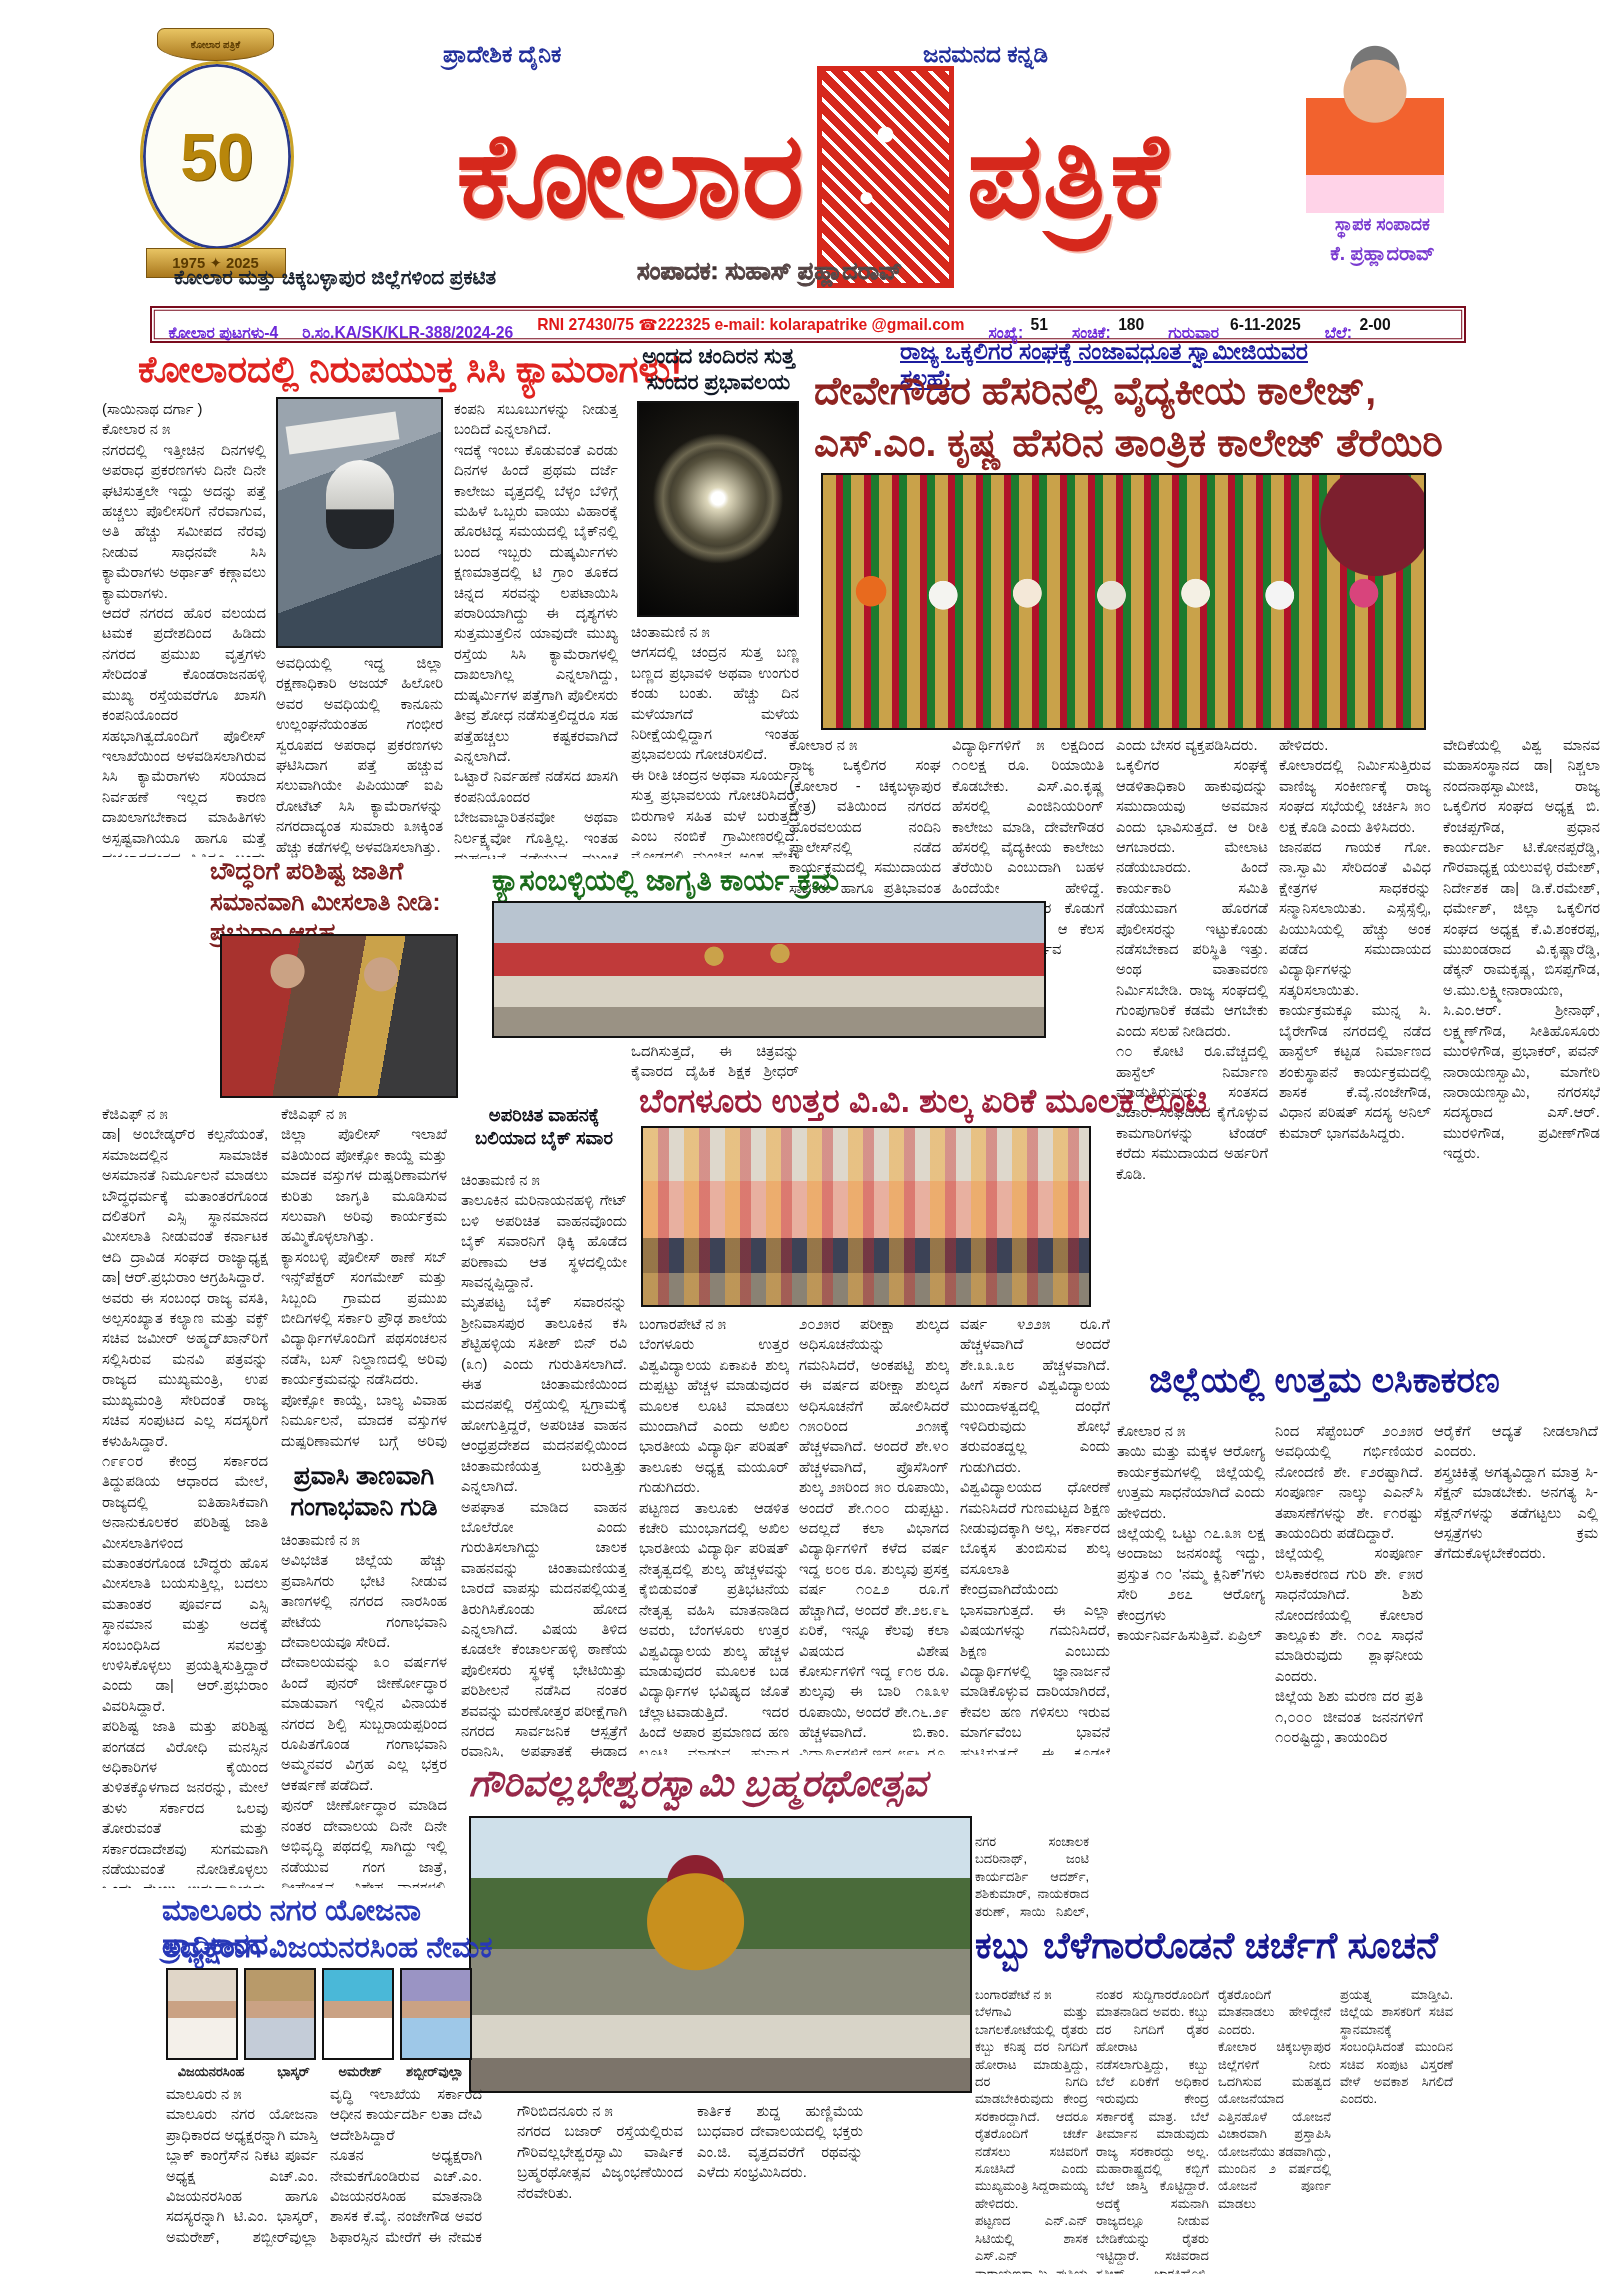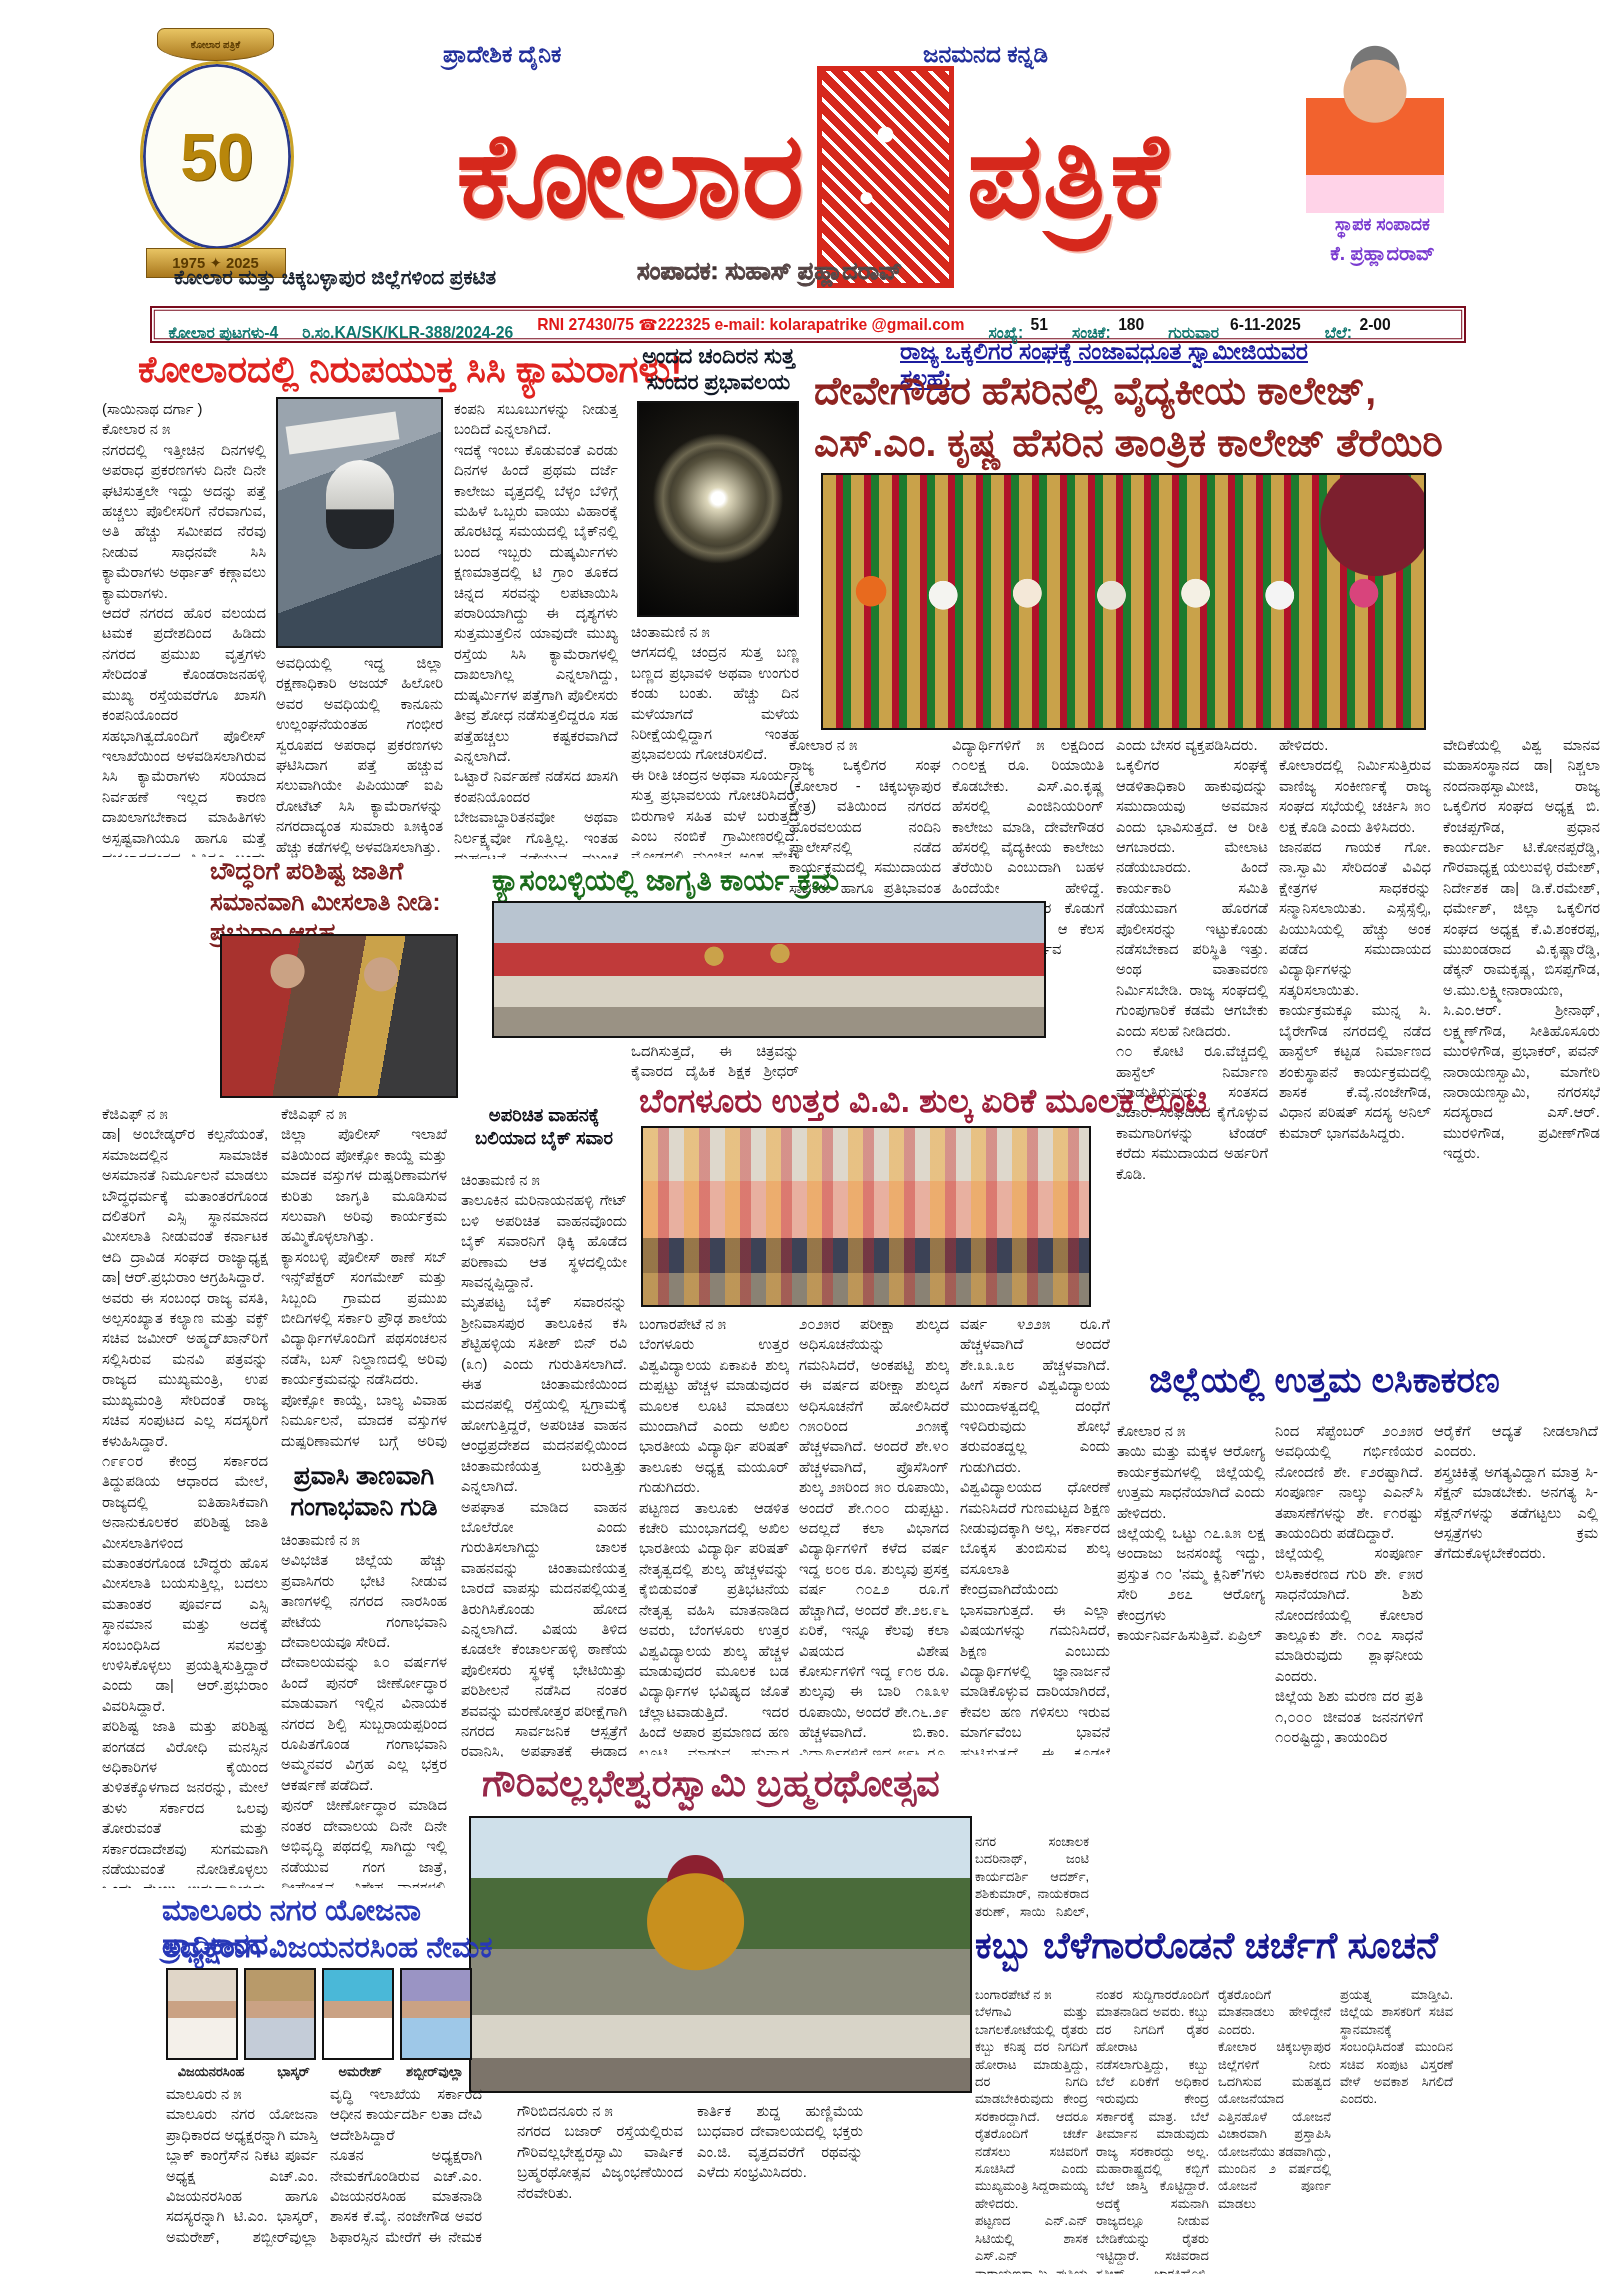--- a/index.html
+++ b/index.html
@@ -16,21 +16,21 @@
   .hl-blue{color:#2838b8;}
   .hl-navy{color:#17178f;}
   .hl-rose{color:#97294a;}
   .hl-dkred{color:#7c1f1f;}
   .kicker{color:#1c1c9e;font-weight:bold;text-decoration:underline;text-align:left;}
   .subhead-black{color:#101018;font-weight:bold;text-align:center;}
   .mast-title{font-weight:bold;color:#d6281c;text-shadow:1.8px 1.8px 0 #f6b9ac;}
   .infobar{border:2.8px solid #7a0c1e;box-shadow:inset 0 0 0 1.8px #fff, inset 0 0 0 2.8px #7a0c1e;
     display:flex;align-items:center;gap:24px;padding:0 16.6px;box-sizing:border-box;background:#fff;}
   .infobar span{white-space:nowrap;font-weight:bold;font-size:15.7px;}
-  .ib-maroon{color:#0f766e;margin-top:16px;} .ib-red{color:#e01818;} .ib-black{color:#111;}
+  .ib-maroon{color:#6d28d9;margin-top:16px;} .ib-red{color:#e01818;} .ib-black{color:#111;}
   .logo-circle{border-radius:50%;background:#fdfdf6;border:3.7px solid #c9a227;box-shadow:inset 0 0 0 2.8px #2a3a8c;
     display:flex;align-items:center;justify-content:center;}
   .gold{color:#b8860b;font-weight:bold;}
   .ribbon{background:linear-gradient(#e8c463,#a9771c);color:#5a3a00;text-align:center;font-weight:bold;
     border:0.9px solid #7a5510;}
 </style>
 </head>
 <body>
 
 <div class="page">
@@ -187,21 +187,21 @@
   <div class="abs hl hl-navy" style="left:1149px;top:1360px;width:461px;font-size:35px;">ಜಿಲ್ಲೆಯಲ್ಲಿ ಉತ್ತಮ ಲಸಿಕಾಕರಣ</div>
   <div class="abs tcol" style="left:1117px;top:1421px;width:148px;height:498px;">ಕೋಲಾರ ನ ೫
 ತಾಯಿ ಮತ್ತು ಮಕ್ಕಳ ಆರೋಗ್ಯ ಕಾರ್ಯಕ್ರಮಗಳಲ್ಲಿ ಜಿಲ್ಲೆಯಲ್ಲಿ ಉತ್ತಮ ಸಾಧನೆಯಾಗಿದೆ ಎಂದು ಹೇಳಿದರು.
 ಜಿಲ್ಲೆಯಲ್ಲಿ ಒಟ್ಟು ೧೭.೩೫ ಲಕ್ಷ ಅಂದಾಜು ಜನಸಂಖ್ಯೆ ಇದ್ದು, ಪ್ರಸ್ತುತ ೧೦ 'ನಮ್ಮ ಕ್ಲಿನಿಕ್'ಗಳು ಸೇರಿ ೨೮೭ ಆರೋಗ್ಯ ಕೇಂದ್ರಗಳು ಕಾರ್ಯನಿರ್ವಹಿಸುತ್ತಿವೆ. ಏಪ್ರಿಲ್</div>
   <div class="abs tcol" style="left:1275px;top:1421px;width:148px;height:498px;">ನಿಂದ ಸೆಪ್ಟೆಂಬರ್ ೨೦೨೫ರ ಅವಧಿಯಲ್ಲಿ ಗರ್ಭಿಣಿಯರ ನೋಂದಣಿ ಶೇ. ೯೨ರಷ್ಟಾಗಿದೆ. ಸಂಪೂರ್ಣ ನಾಲ್ಕು ಎಎನ್‌ಸಿ ತಪಾಸಣೆಗಳನ್ನು ಶೇ. ೯೧ರಷ್ಟು ತಾಯಂದಿರು ಪಡೆದಿದ್ದಾರೆ.
 ಜಿಲ್ಲೆಯಲ್ಲಿ ಸಂಪೂರ್ಣ ಲಸಿಕಾಕರಣದ ಗುರಿ ಶೇ. ೯೫ರ ಸಾಧನೆಯಾಗಿದೆ. ಶಿಶು ನೋಂದಣಿಯಲ್ಲಿ ಕೋಲಾರ ತಾಲ್ಲೂಕು ಶೇ. ೧೦೭ ಸಾಧನೆ ಮಾಡಿರುವುದು ಶ್ಲಾಘನೀಯ ಎಂದರು.
 ಜಿಲ್ಲೆಯ ಶಿಶು ಮರಣ ದರ ಪ್ರತಿ ೧,೦೦೦ ಜೀವಂತ ಜನನಗಳಿಗೆ ೧೦ರಷ್ಟಿದ್ದು, ತಾಯಂದಿರ</div>
   <div class="abs tcol" style="left:1434px;top:1421px;width:164px;height:498px;">ಆರೈಕೆಗೆ ಆದ್ಯತೆ ನೀಡಲಾಗಿದೆ ಎಂದರು.
 ಶಸ್ತ್ರಚಿಕಿತ್ಸೆ ಅಗತ್ಯವಿದ್ದಾಗ ಮಾತ್ರ ಸಿ-ಸೆಕ್ಷನ್ ಮಾಡಬೇಕು. ಅನಗತ್ಯ ಸಿ-ಸೆಕ್ಷನ್‌ಗಳನ್ನು ತಡೆಗಟ್ಟಲು ಎಲ್ಲಿ ಆಸ್ಪತ್ರೆಗಳು ಕ್ರಮ ತೆಗೆದುಕೊಳ್ಳಬೇಕೆಂದರು.</div>
 
-  <div class="abs hl hl-rose" style="left:482px;top:1763px;width:503px;font-size:37px;">ಗೌರಿವಲ್ಲಭೇಶ್ವರಸ್ವಾಮಿ ಬ್ರಹ್ಮರಥೋತ್ಸವ</div>
+  <div class="abs hl hl-rose" style="left:469px;top:1763px;width:503px;font-size:37px;font-style:italic;">ಗೌರಿವಲ್ಲಭೇಶ್ವರಸ್ವಾಮಿ ಬ್ರಹ್ಮರಥೋತ್ಸವ</div>
   <div class="abs photo" style="left:469px;top:1816px;width:503px;height:277px;background:
        radial-gradient(circle at 45% 38%, #c8901e 0 48px, transparent 49px),
        radial-gradient(circle at 45% 24%, #8c2030 0 28px, transparent 29px),
        linear-gradient(#cfe0ea 0 22%, #4a6b3a 22% 48%, #8a8a7a 48% 72%, #d8d4c8 72% 88%, #7c746a 88% 100%);"></div>
   <div class="abs tcol" style="left:517px;top:2101px;width:166px;height:138px;">ಗೌರಿಬಿದನೂರು ನ ೫
 ನಗರದ ಬಜಾರ್ ರಸ್ತೆಯಲ್ಲಿರುವ ಗೌರಿವಲ್ಲಭೇಶ್ವರಸ್ವಾಮಿ ವಾರ್ಷಿಕ ಬ್ರಹ್ಮರಥೋತ್ಸವ ವಿಜೃಂಭಣೆಯಿಂದ ನೆರವೇರಿತು.</div>
   <div class="abs tcol" style="left:697px;top:2101px;width:166px;height:138px;">ಕಾರ್ತಿಕ ಶುದ್ದ ಹುಣ್ಣಿಮೆಯ ಬುಧವಾರ ದೇವಾಲಯದಲ್ಲಿ ಭಕ್ತರು ಎಂ.ಜಿ. ವೃತ್ತದವರೆಗೆ ರಥವನ್ನು ಎಳೆದು ಸಂಭ್ರಮಿಸಿದರು.</div>
 
   <div class="abs hl hl-blue" style="left:162px;top:1894px;width:332px;font-size:29px;">ಮಾಲೂರು ನಗರ ಯೋಜನಾ ಪ್ರಾಧಿಕಾರದ</div>
   <div class="abs hl hl-blue" style="left:162px;top:1931px;width:332px;font-size:29px;">ಅಧ್ಯಕ್ಷರಾಗಿ ವಿಜಯನರಸಿಂಹ ನೇಮಕ</div>

